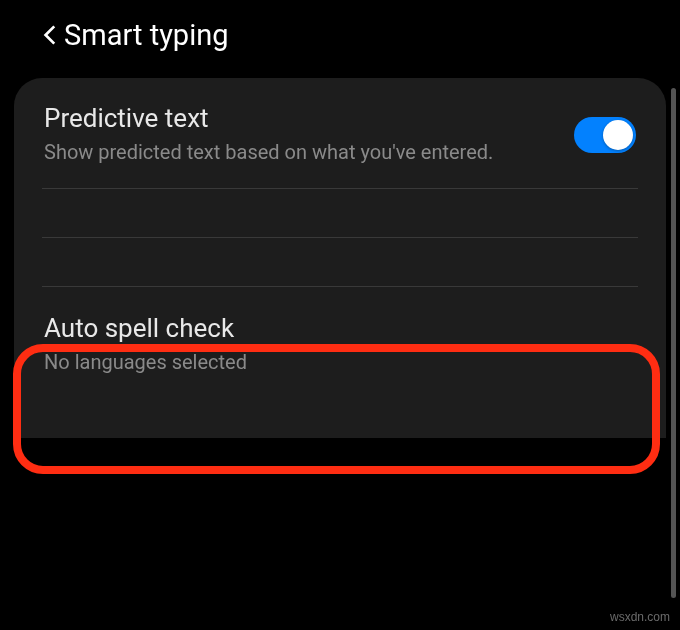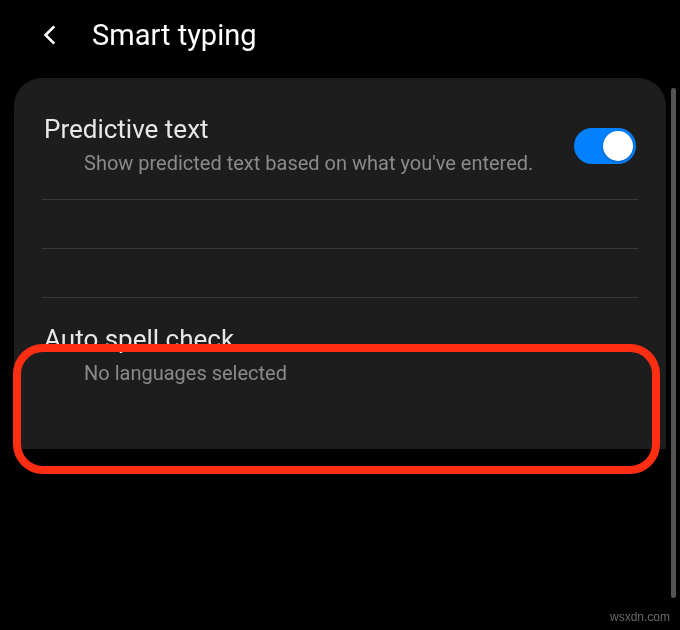--- a/index.html
+++ b/index.html
@@ -11,21 +11,20 @@
     body {
       width: 680px;
       height: 630px;
       background: #000000;
       position: relative;
       overflow: hidden;
     }
     .header {
       display: flex;
       padding: 18px 20px 18px 38px;
-      gap: 28px;
     }
     .back-icon {
       color: #ffffff;
       display: flex;
       align-items: center;
     }
     .back-icon svg {
       width: 26px;
       height: 26px;
       stroke: #ffffff;
@@ -44,36 +43,35 @@
       padding-bottom: 40px;
       position: relative;
     }
     .setting-row {
       display: flex;
       align-items: center;
       justify-content: space-between;
       padding: 26px 30px 22px 30px;
     }
     .setting-row.first {
-      padding-top: 36px;
+      padding-top: 25px;
     }
     .setting-text {
       flex: 1;
     }
     .setting-title {
       color: #e8e8e8;
       font-size: 26px;
       font-weight: 400;
       margin-bottom: 6px;
     }
     .setting-subtitle {
       color: #8a8a8a;
       font-size: 20px;
       line-height: 1.35;
-      margin-left: 40px;
     }
     .setting-subtitle.link {
       color: #1a82d8;
     }
     .divider {
       height: 1px;
       background: #393939;
       margin: 0 28px;
     }
     .toggle {

